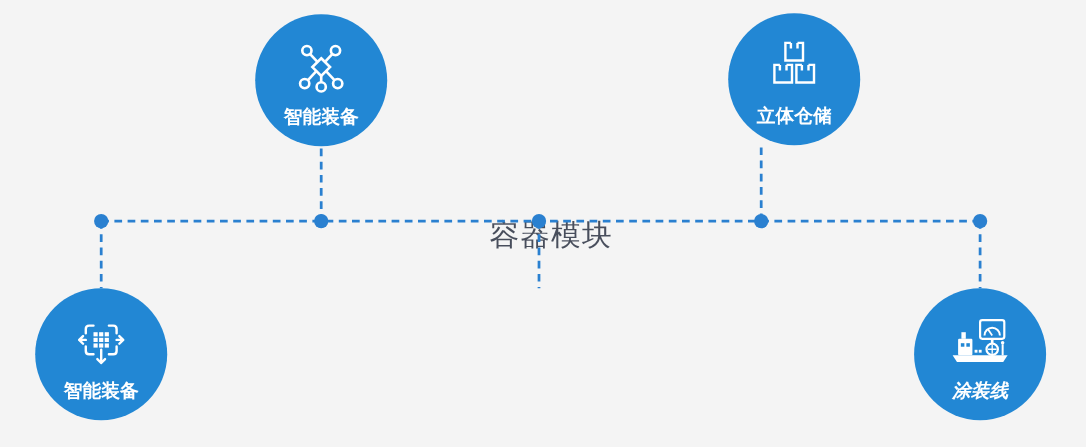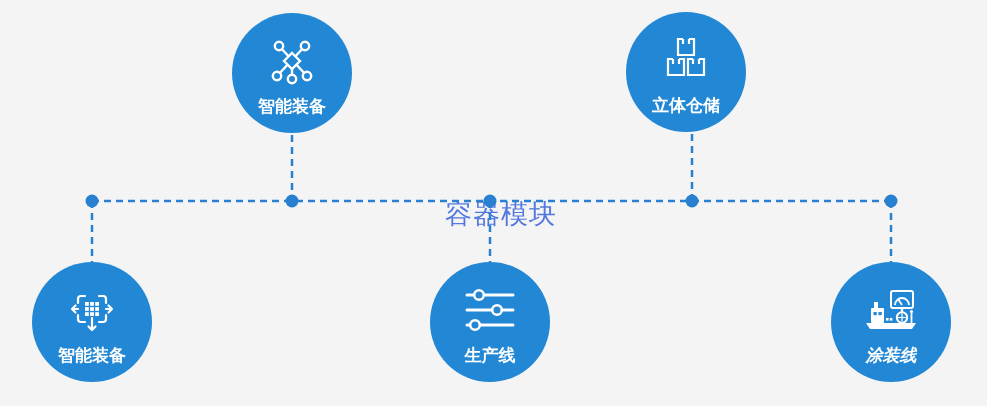--- a/index.html
+++ b/index.html
@@ -19,21 +19,21 @@
     width: 987px;
     height: 406px;
   }
   .watermark {
     position: absolute;
     left: 445px;
     top: 196px;
     width: 110px;
     font-size: 27px;
     letter-spacing: 1px;
-    color: #1d4ed8;
+    color: #0f172a;
     opacity: 0.75;
     z-index: 1;
     text-align: center;
     white-space: nowrap;
     user-select: none;
   }
   .connectors {
     position: absolute;
     left: 0;
     top: 0;
@@ -61,21 +61,21 @@
   .node .label {
     margin-top: 10px;
     color: #ffffff;
     font-size: 17px;
     font-weight: bold;
     line-height: 1;
     white-space: nowrap;
   }
   
   .node-smart      { left: 232px; top: 13px; }
-  .node-warehouse  { left: 626px; top: 12px; }
+  .node-warehouse  { left: 662px; top: 12px; }
   .node-sorting    { left: 32px;  top: 262px; }
   .node-production { left: 430px; top: 262px; }
   .node-coating    { left: 831px; top: 262px; font-style: italic; }
 </style>
 </head>
 <body>
 
 <div class="canvas">
 
   <div class="watermark">容器模块</div>
@@ -151,37 +151,20 @@
           <rect x="27.2" y="21.1" width="3.8" height="3.8"></rect>
           <rect x="17" y="26.2" width="3.8" height="3.8"></rect>
           <rect x="22.1" y="26.2" width="3.8" height="3.8"></rect>
           <rect x="27.2" y="26.2" width="3.8" height="3.8"></rect>
         </g>
       </svg>
     </span>
     <span class="label">智能装备</span>
   </div>
 
-  <div class="node node-production">
-    <span class="icon-wrap">
-      <svg viewBox="0 0 52 48" width="52" height="48">
-        <g stroke="#ffffff" stroke-width="3" stroke-linecap="round">
-          <line x1="3" y1="9" x2="49" y2="9"></line>
-          <line x1="3" y1="24" x2="49" y2="24"></line>
-          <line x1="3" y1="39" x2="49" y2="39"></line>
-        </g>
-        <g stroke="#ffffff" stroke-width="2.6" fill="#2287d4">
-          <circle cx="15" cy="9" r="4.8"></circle>
-          <circle cx="33" cy="24" r="4.8"></circle>
-          <circle cx="11" cy="39" r="4.8"></circle>
-        </g>
-      </svg>
-    </span>
-    <span class="label">生产线</span>
-  </div>
 
   <div class="node node-coating">
     <span class="icon-wrap">
       <svg viewBox="0 0 56 48" width="56" height="48">
         <g fill="#ffffff">
           <path d="M3,37 H53 L49,43 H7 Z"></path>
           <rect x="8" y="22" width="13" height="15" rx="1"></rect>
           <rect x="11" y="16" width="4" height="6"></rect>
           <rect x="23" y="32" width="2.6" height="2.6"></rect>
           <rect x="26.8" y="32" width="2.6" height="2.6"></rect>

